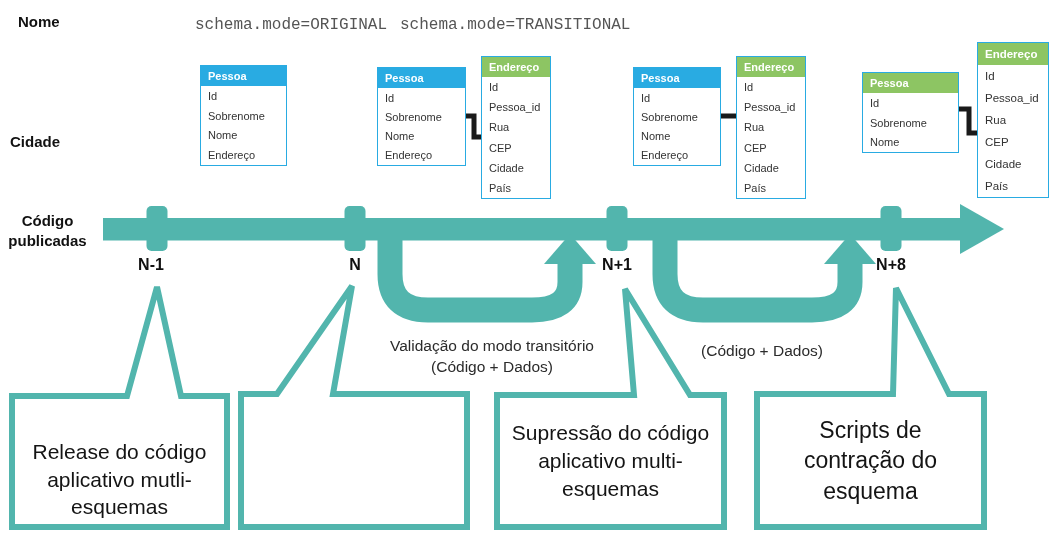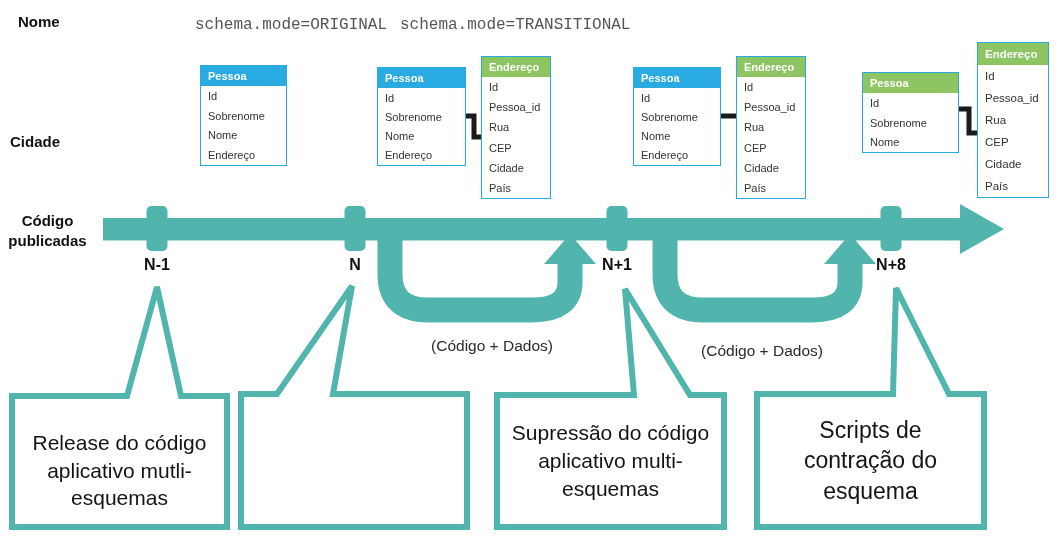--- a/index.html
+++ b/index.html
@@ -111,29 +111,30 @@
   <div class="tbl tbl-lg" style="left:977px;top:42px;width:72px;height:156px;">
     <div class="tbl-h hdr-green">Endereço</div>
     <div class="tbl-r">Id</div>
     <div class="tbl-r">Pessoa_id</div>
     <div class="tbl-r">Rua</div>
     <div class="tbl-r">CEP</div>
     <div class="tbl-r">Cidade</div>
     <div class="tbl-r">País</div>
   </div>
 
-  <div class="abs tick-lbl" style="left:126px;top:256px;">N-1</div>
+  <div class="abs tick-lbl" style="left:120px;top:256px;">N-1</div>
   <div class="abs tick-lbl" style="left:324px;top:256px;">N</div>
   <div class="abs tick-lbl" style="left:586px;top:256px;">N+1</div>
   <div class="abs tick-lbl" style="left:860px;top:256px;">N+8</div>
 
   <div class="abs valid" style="left:357px;top:336px;width:270px;">
+    <div>Validação do modo transitório</div>
     <div>(Código + Dados)</div>
   </div>
   <div class="abs valid" style="left:632px;top:341px;width:260px;">
     <div>(Código + Dados)</div>
   </div>
 
-  <div class="abs callout-text ct-sm" style="left:13px;top:406px;width:213px;height:129px;">Release do código aplicativo mutli-esquemas</div>
+  <div class="abs callout-text ct-sm" style="left:13px;top:415px;width:213px;height:129px;">Release do código aplicativo mutli-esquemas</div>
   <div class="abs callout-text ct-lg" style="left:758px;top:395px;width:225px;height:131px;">Scripts de contração do esquema</div>
   <div class="abs callout-text ct-sm" style="left:498px;top:396px;width:225px;height:130px;padding:0 6px;">Supressão do código aplicativo multi-esquemas</div>
 
 </div>
 
 </body></html>

